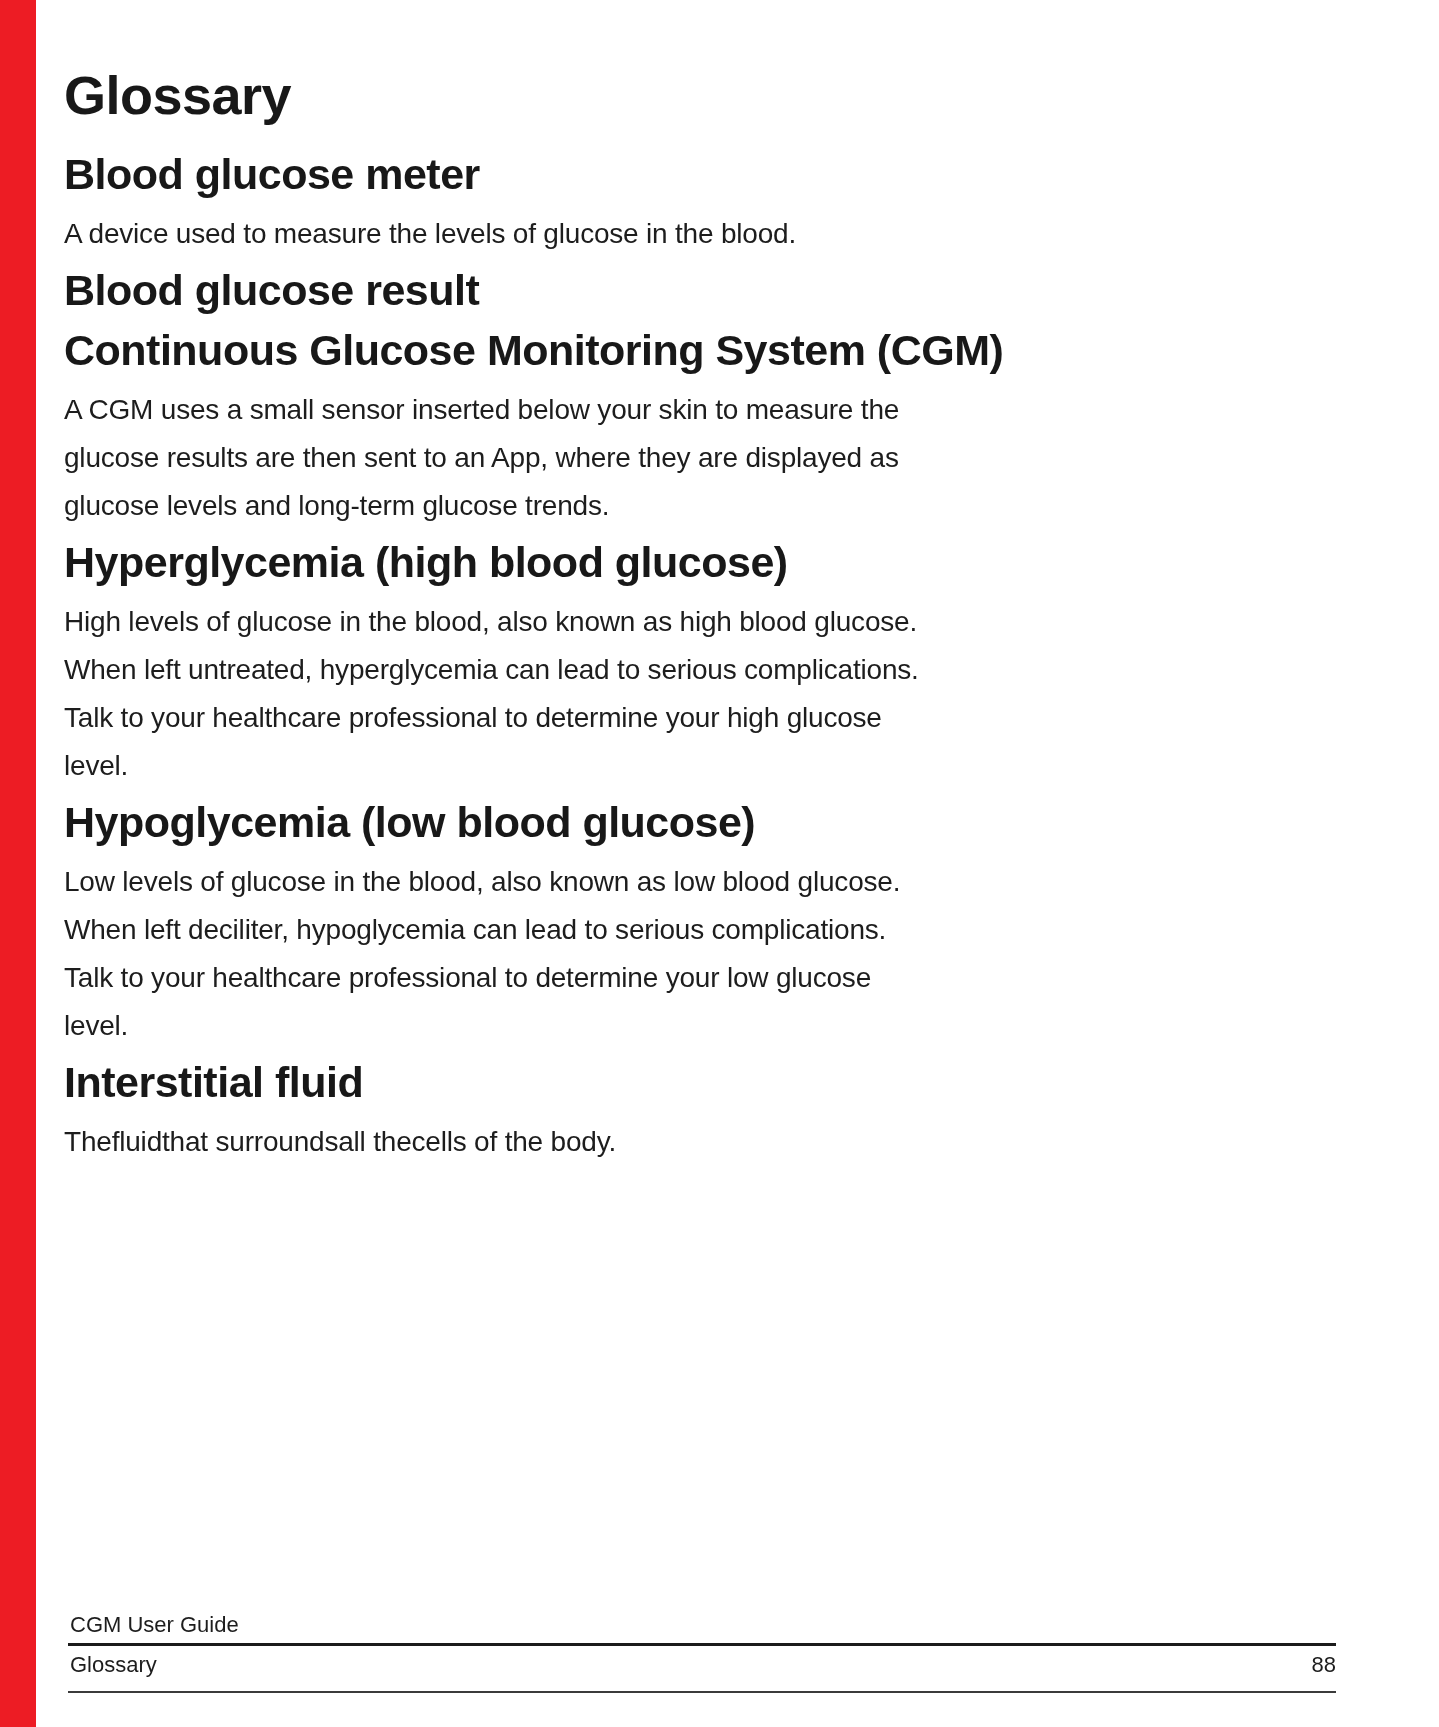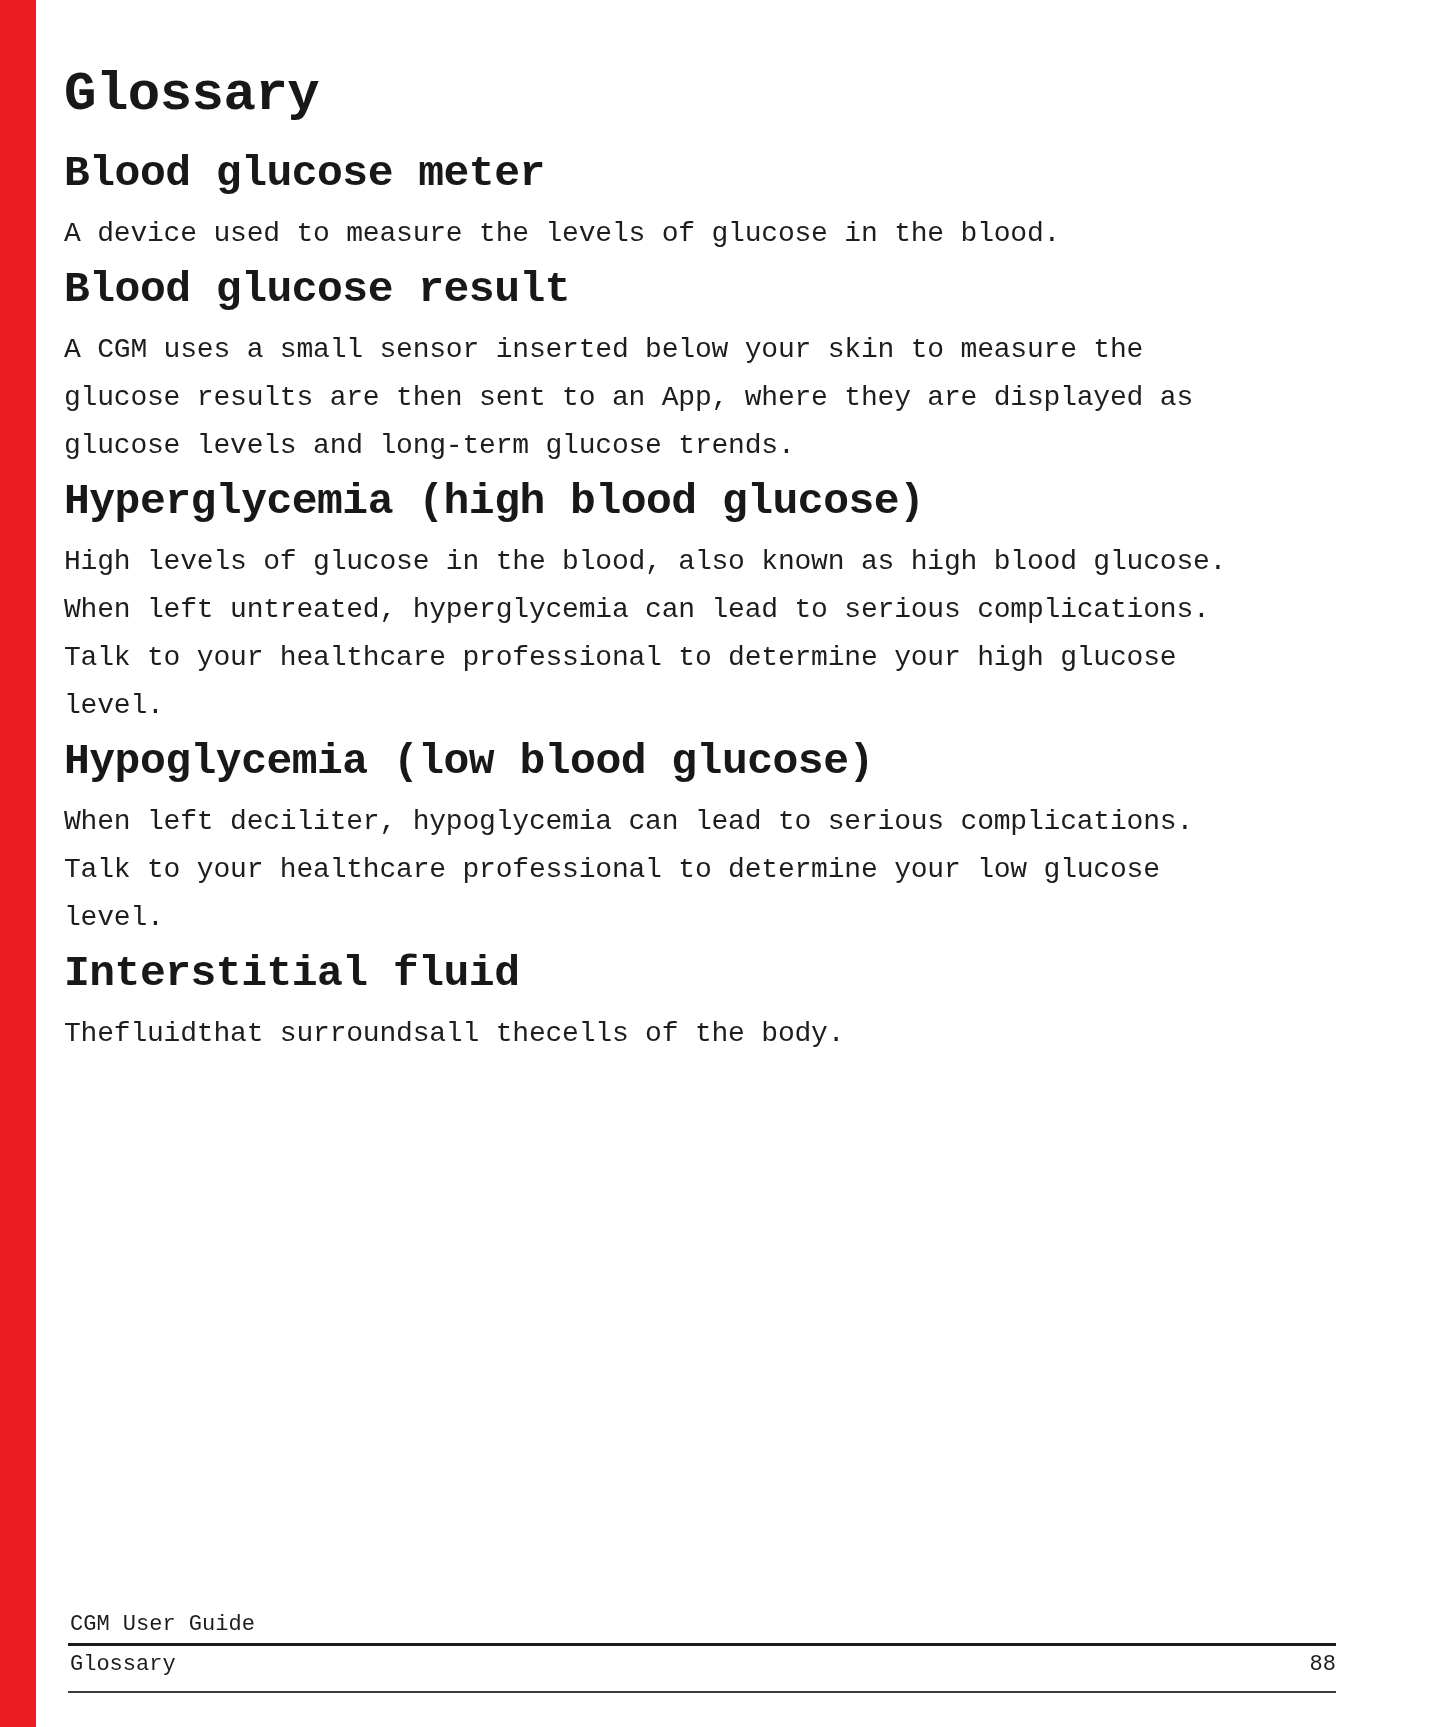--- a/index.html
+++ b/index.html
@@ -1,15 +1,15 @@
 <!DOCTYPE html>
 <html><head>
 <meta charset="utf-8">
 <style>
-  * { margin: 0; padding: 0; box-sizing: border-box; font-family: Liberation Mono, monospace; }
+  * { margin: 0; padding: 0; box-sizing: border-box; }
   html, body { background: #ffffff; }
   body {
     width: 1439px; height: 1727px;
     position: relative;
     font-family: "Liberation Sans", "DejaVu Sans", sans-serif;
     color: #1d1d1d;
     overflow: hidden;
   }
   .page { position: relative; width: 1439px; height: 1727px; background: #ffffff; }
 
@@ -79,40 +79,42 @@
       <div class="def">
         <div class="line">A device used to measure the levels of glucose in the blood.</div>
       </div>
     </section>
 
     <section class="entry">
       <h2 class="term">Blood glucose result</h2>
     </section>
 
     <section class="entry">
+      <h2 class="term">Continuous Glucose Monitoring System (CGM)</h2>
       <div class="def">
         <div class="line">A CGM uses a small sensor inserted below your skin to measure the</div>
         <div class="line">glucose results are then sent to an App, where they are displayed as</div>
         <div class="line">glucose levels and long-term glucose trends.</div>
       </div>
     </section>
 
     <section class="entry">
       <h2 class="term">Hyperglycemia (high blood glucose)</h2>
       <div class="def">
         <div class="line">High levels of glucose in the blood, also known as high blood glucose.</div>
         <div class="line">When left untreated, hyperglycemia can lead to serious complications.</div>
         <div class="line">Talk to your healthcare professional to determine your high glucose</div>
         <div class="line">level.</div>
       </div>
     </section>
 
     <section class="entry">
       <h2 class="term">Hypoglycemia (low blood glucose)</h2>
       <div class="def">
+        <div class="line">Low levels of glucose in the blood, also known as low blood glucose.</div>
         <div class="line">When left deciliter, hypoglycemia can lead to serious complications.</div>
         <div class="line">Talk to your healthcare professional to determine your low glucose</div>
         <div class="line">level.</div>
       </div>
     </section>
 
     <section class="entry">
       <h2 class="term">Interstitial fluid</h2>
       <div class="def">
         <div class="line">Thefluidthat surroundsall thecells of the body.</div>

